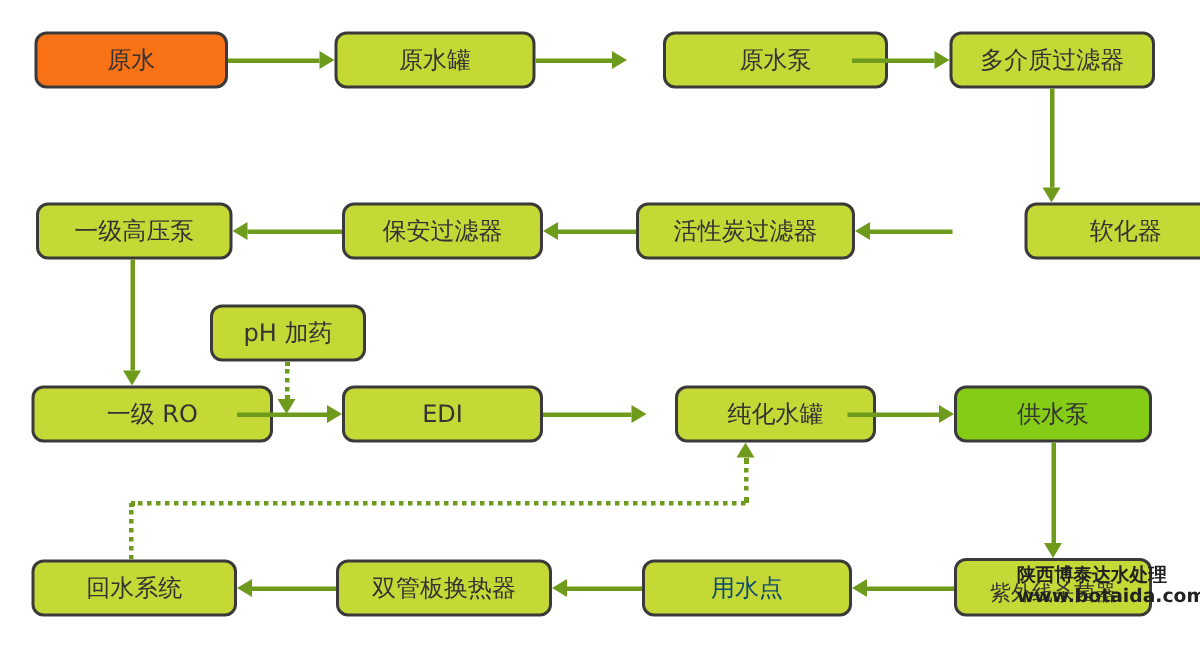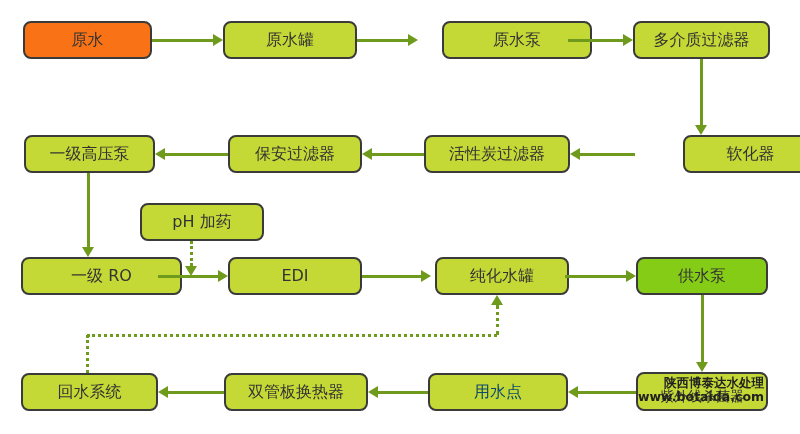--- a/index.html
+++ b/index.html
@@ -19,26 +19,27 @@
     display:flex;align-items:center;justify-content:center;
     color:#333333;
     font-size:16px;
     line-height:1;
     white-space:nowrap;
   }
   .node .lbl{pointer-events:none;}
   .edge-line{position:absolute;height:0;width:0;}
   .edge-head{position:absolute;width:0;height:0;}
   .wm{
-    position:absolute;left:0;right:2px;
-    text-align:right;
+    position:absolute;left:0;right:12px;
+    text-align:left;
     font-weight:bold;
     font-size:12.5px;
     color:#222222;
     line-height:1;
+    padding-left:40px;
   }
 </style>
 </head>
 <body>
 
 <div id="canvas" style="background: rgb(255, 255, 255);">
     <div class="node" style="left: 23px; top: 21px; width: 129px; height: 38px; background: #f97316; border-color: rgb(58, 58, 58); color: rgb(51, 51, 51);">
       <span class="lbl">原水</span>
     </div>
     <div class="node" style="left: 223px; top: 21px; width: 134px; height: 38px; background: rgb(196, 217, 53); border-color: rgb(58, 58, 58); color: rgb(51, 51, 51);">
@@ -55,30 +56,30 @@
     </div>
     <div class="node" style="left: 228px; top: 135px; width: 134px; height: 38px; background: rgb(196, 217, 53); border-color: rgb(58, 58, 58); color: rgb(51, 51, 51);">
       <span class="lbl">保安过滤器</span>
     </div>
     <div class="node" style="left: 424px; top: 135px; width: 146px; height: 38px; background: rgb(196, 217, 53); border-color: rgb(58, 58, 58); color: rgb(51, 51, 51);">
       <span class="lbl">活性炭过滤器</span>
     </div>
     <div class="node" style="left: 635px; top: 135px; width: 135px; height: 38px; background: rgb(196, 217, 53); border-color: rgb(58, 58, 58); color: rgb(51, 51, 51); margin-left: 48px;">
       <span class="lbl">软化器</span>
     </div>
-    <div class="node" style="left: 140px; top: 203px; width: 124px; height: 38px; background: rgb(196, 217, 53); border-color: rgb(58, 58, 58); color: rgb(51, 51, 51);">
+    <div class="node" style="left: 140px; top: 203px; width: 104px; height: 38px; background: rgb(196, 217, 53); border-color: rgb(58, 58, 58); color: rgb(51, 51, 51);">
       <span class="lbl">pH 加药</span>
     </div>
     <div class="node" style="left: 21px; top: 257px; width: 161px; height: 38px; background: rgb(196, 217, 53); border-color: rgb(58, 58, 58); color: rgb(51, 51, 51);">
       <span class="lbl">一级 RO</span>
     </div>
     <div class="node" style="left: 228px; top: 257px; width: 134px; height: 38px; background: rgb(196, 217, 53); border-color: rgb(58, 58, 58); color: rgb(51, 51, 51);">
       <span class="lbl">EDI</span>
     </div>
-    <div class="node" style="left: 435px; top: 257px; width: 134px; height: 38px; background: rgb(196, 217, 53); border-color: rgb(58, 58, 58); color: rgb(51, 51, 51);">
+    <div class="node" style="left: 450px; top: 257px; width: 134px; height: 38px; background: rgb(196, 217, 53); border-color: rgb(58, 58, 58); color: rgb(51, 51, 51);">
       <span class="lbl">纯化水罐</span>
     </div>
     <div class="node" style="left: 636px; top: 257px; width: 132px; height: 38px; background: #84cc16; border-color: rgb(58, 58, 58); color: rgb(51, 51, 51);">
       <span class="lbl">供水泵</span>
     </div>
     <div class="node" style="left: 21px; top: 373px; width: 137px; height: 38px; background: rgb(196, 217, 53); border-color: rgb(58, 58, 58); color: rgb(51, 51, 51);">
       <span class="lbl">回水系统</span>
     </div>
     <div class="node" style="left: 224px; top: 373px; width: 144px; height: 38px; background: rgb(196, 217, 53); border-color: rgb(58, 58, 58); color: rgb(51, 51, 51);">
       <span class="lbl">双管板换热器</span>

